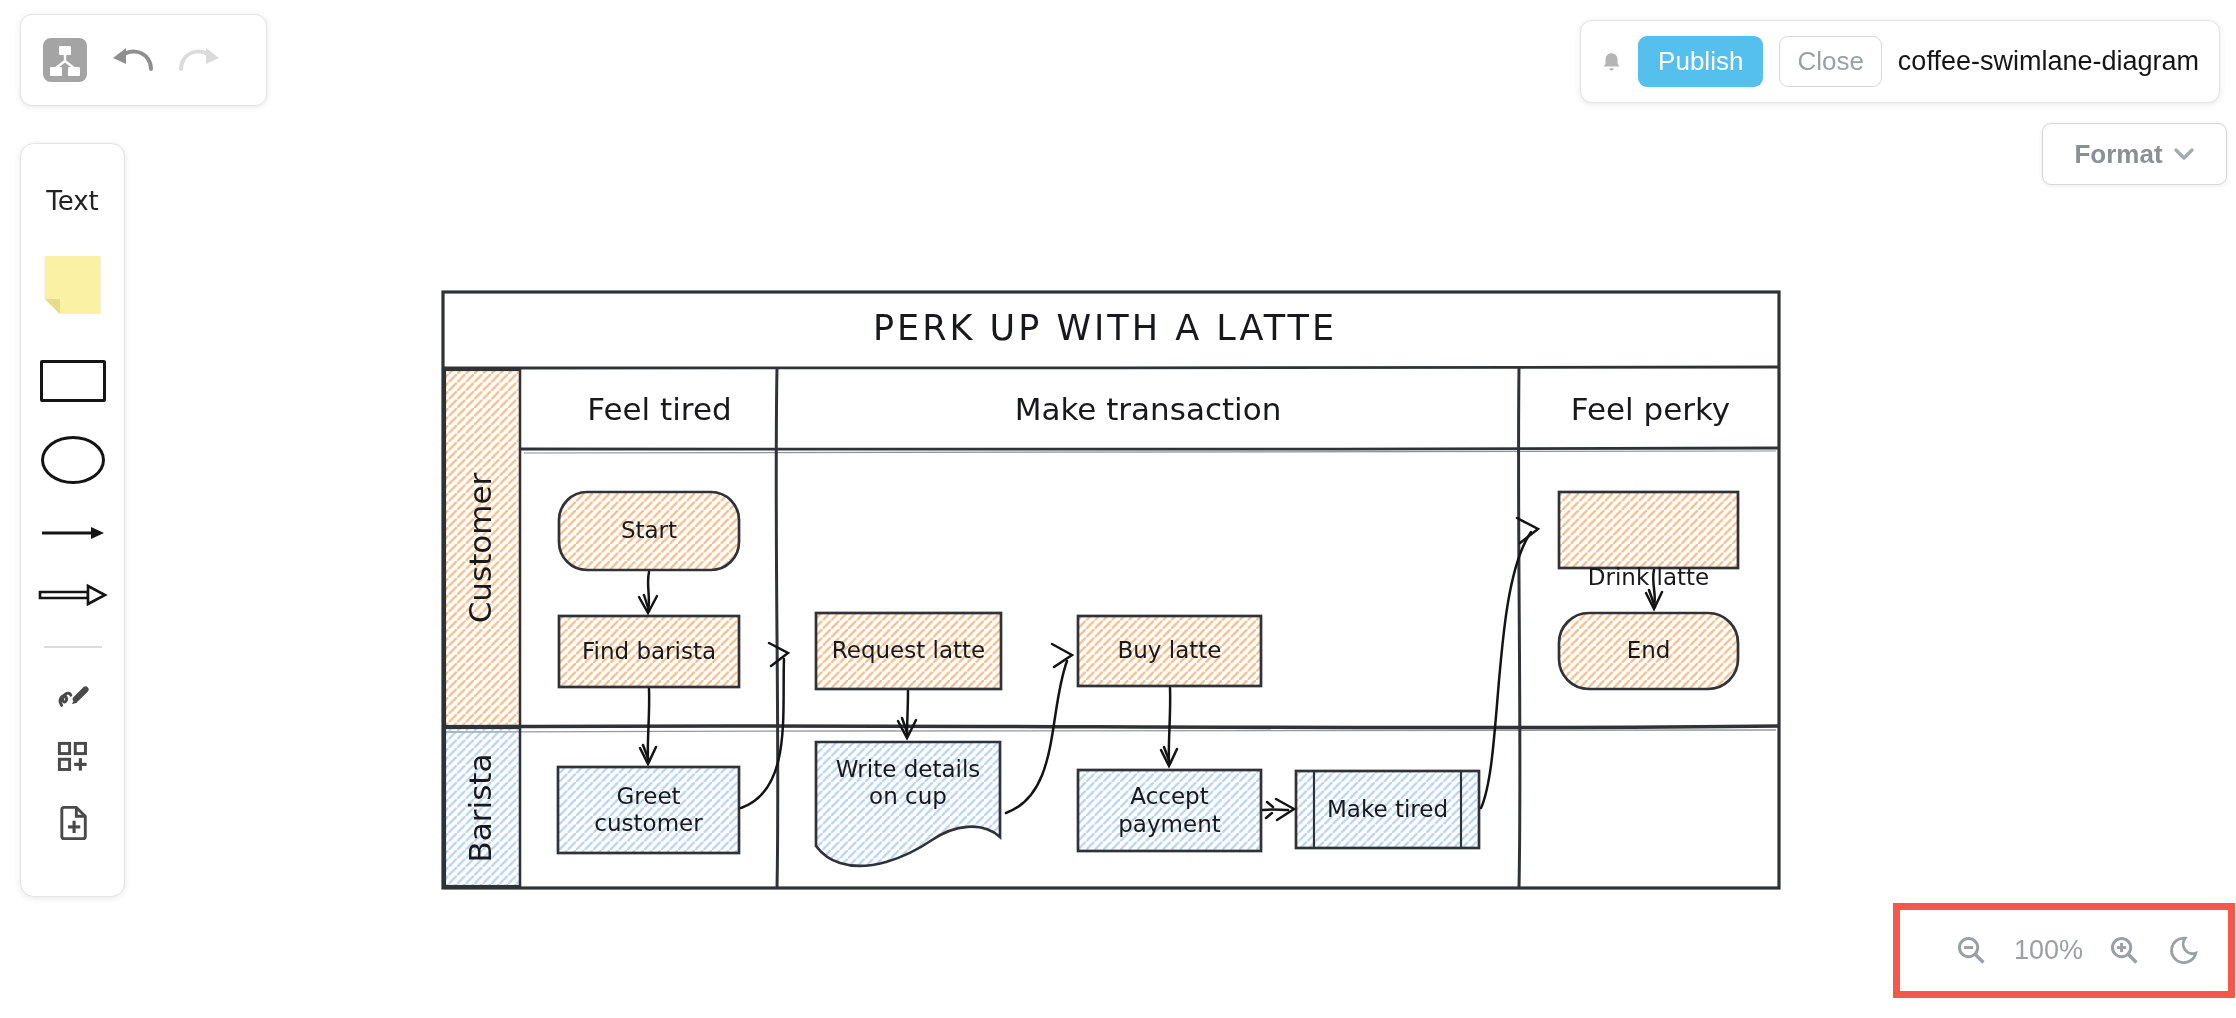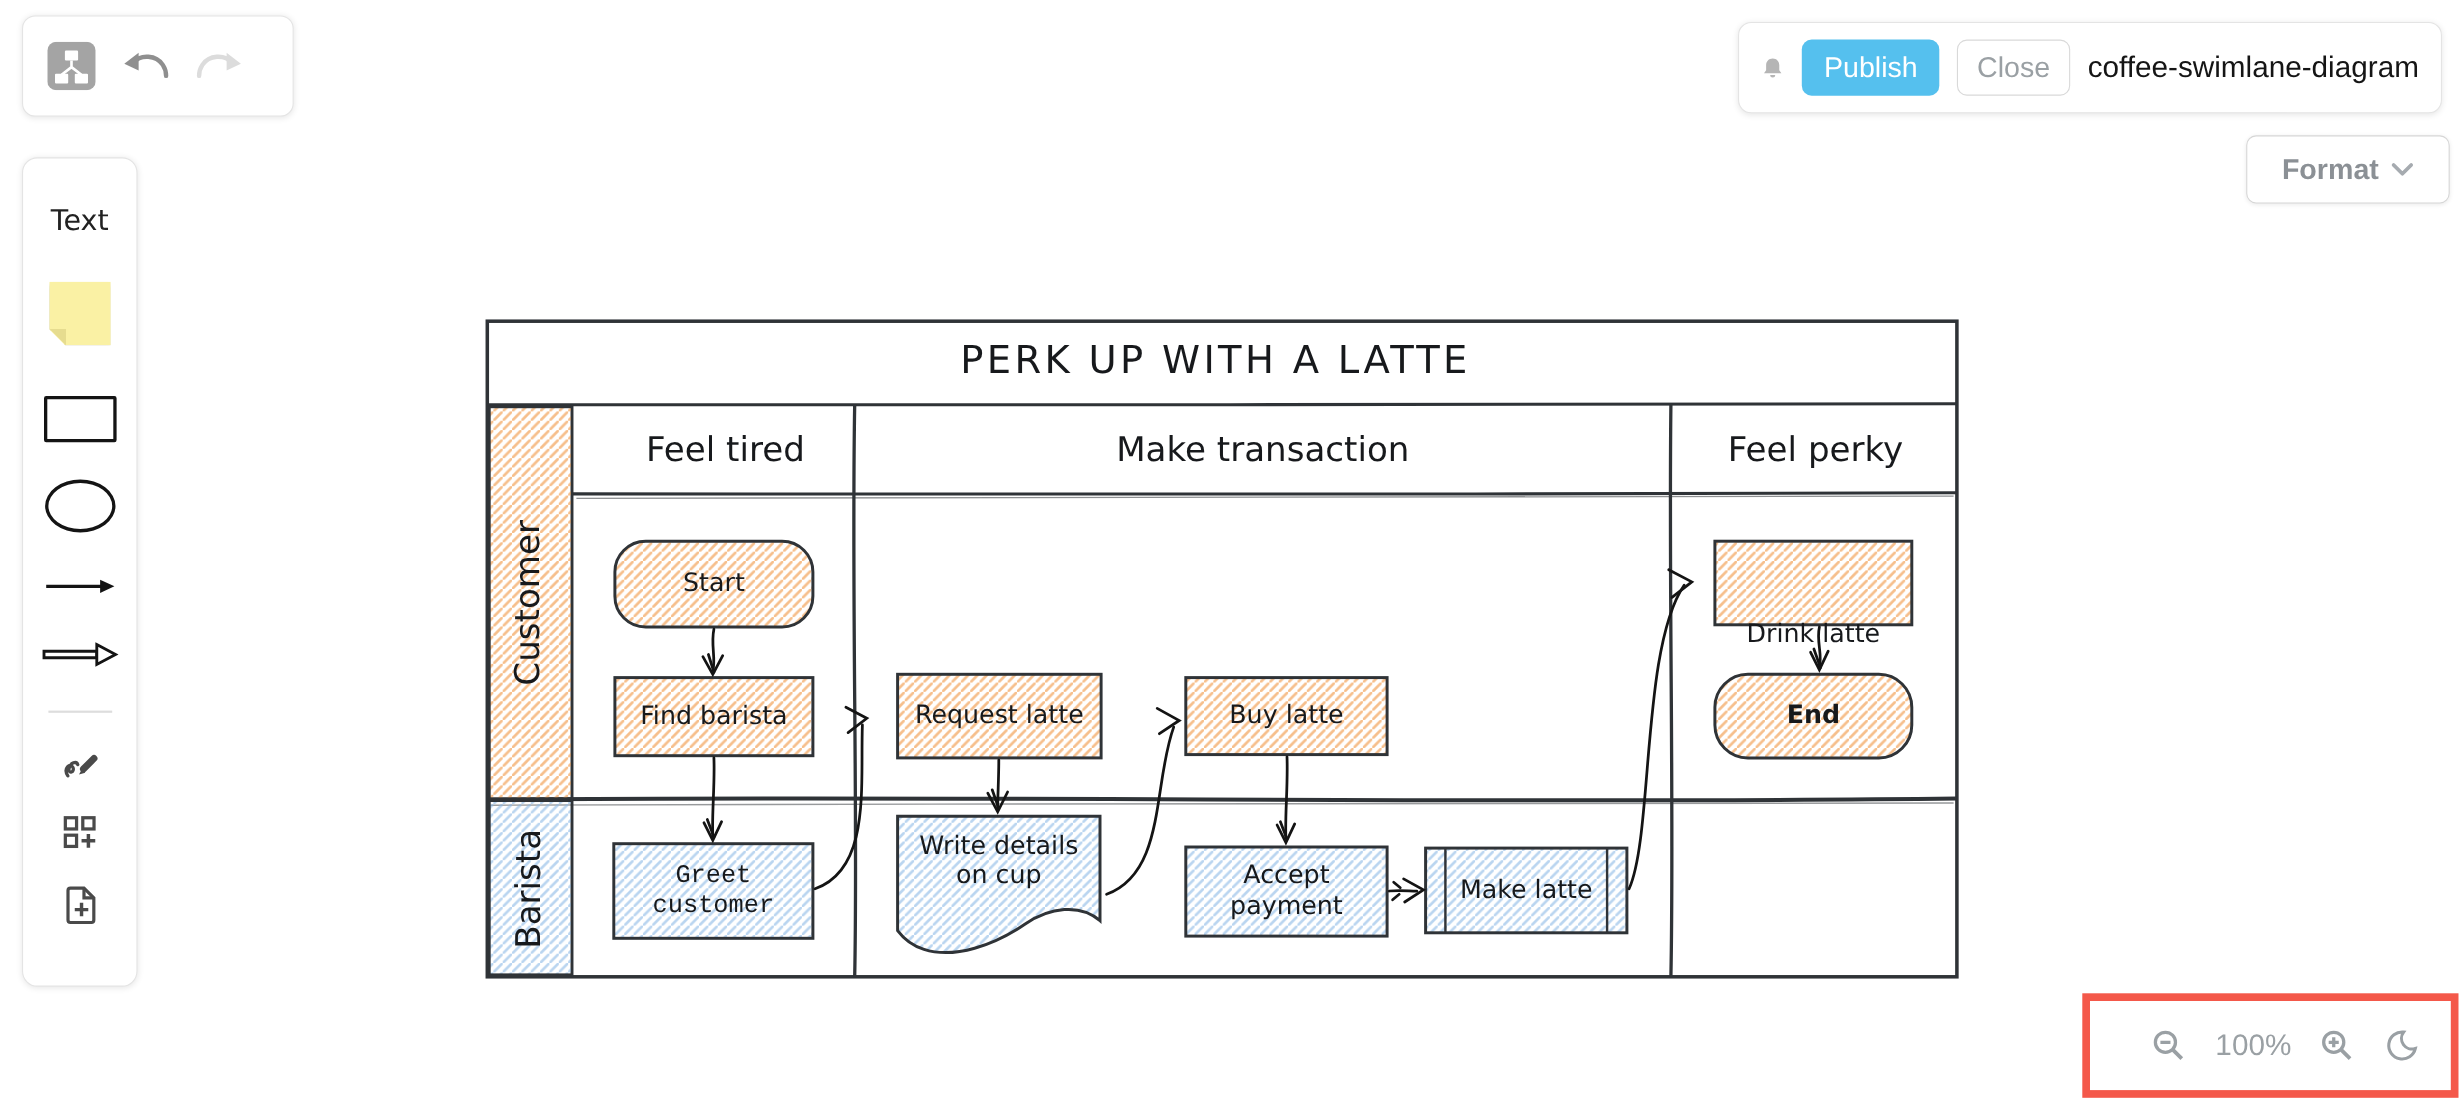--- a/index.html
+++ b/index.html
@@ -242,18 +242,18 @@
     </div>
   <div class="dg-label dg-lane" style="top:438px;height:161px;">
       <span>Barista</span>
     </div>
 
   <div class="dg-label dg-node" style="left:119px;top:203px;width:180px;height:78px;">Start</div>
   <div class="dg-label dg-node" style="left:119px;top:327px;width:180px;height:71px;">Find barista</div>
   <div class="dg-label dg-node" style="left:376px;top:324px;width:185px;height:76px;">Request latte</div>
   <div class="dg-label dg-node" style="left:638px;top:327px;width:183px;height:70px;">Buy latte</div>
   <div class="dg-label dg-node" style="left:1119px;top:203px;width:179px;height:76px;margin-top:48px;">Drink latte</div>
-  <div class="dg-label dg-node" style="left:1119px;top:324px;width:179px;height:76px;font-weight:bold;">End</div>
-  <div class="dg-label dg-node" style="left:118px;top:478px;width:181px;height:86px;padding:16px 26px;box-sizing:border-box;font-family:Liberation Mono, monospace;">Greet customer</div>
+  <div class="dg-label dg-node" style="left:1119px;top:324px;width:179px;height:76px;">End</div>
+  <div class="dg-label dg-node" style="left:118px;top:478px;width:181px;height:86px;padding:16px 26px;box-sizing:border-box;">Greet customer</div>
   <div class="dg-label dg-node" style="left:376px;top:458px;width:184px;height:72px;padding:0 10px;box-sizing:border-box;">Write details on cup</div>
   <div class="dg-label dg-node" style="left:638px;top:481px;width:183px;height:81px;padding:0 34px;box-sizing:border-box;">Accept payment</div>
-  <div class="dg-label dg-node" style="left:874px;top:482px;width:147px;height:77px;">Make latte</div>
+  <div class="dg-label dg-node" style="left:874px;top:482px;width:147px;height:77px;">Make tired</div>
 </div>
 
 </body></html>

